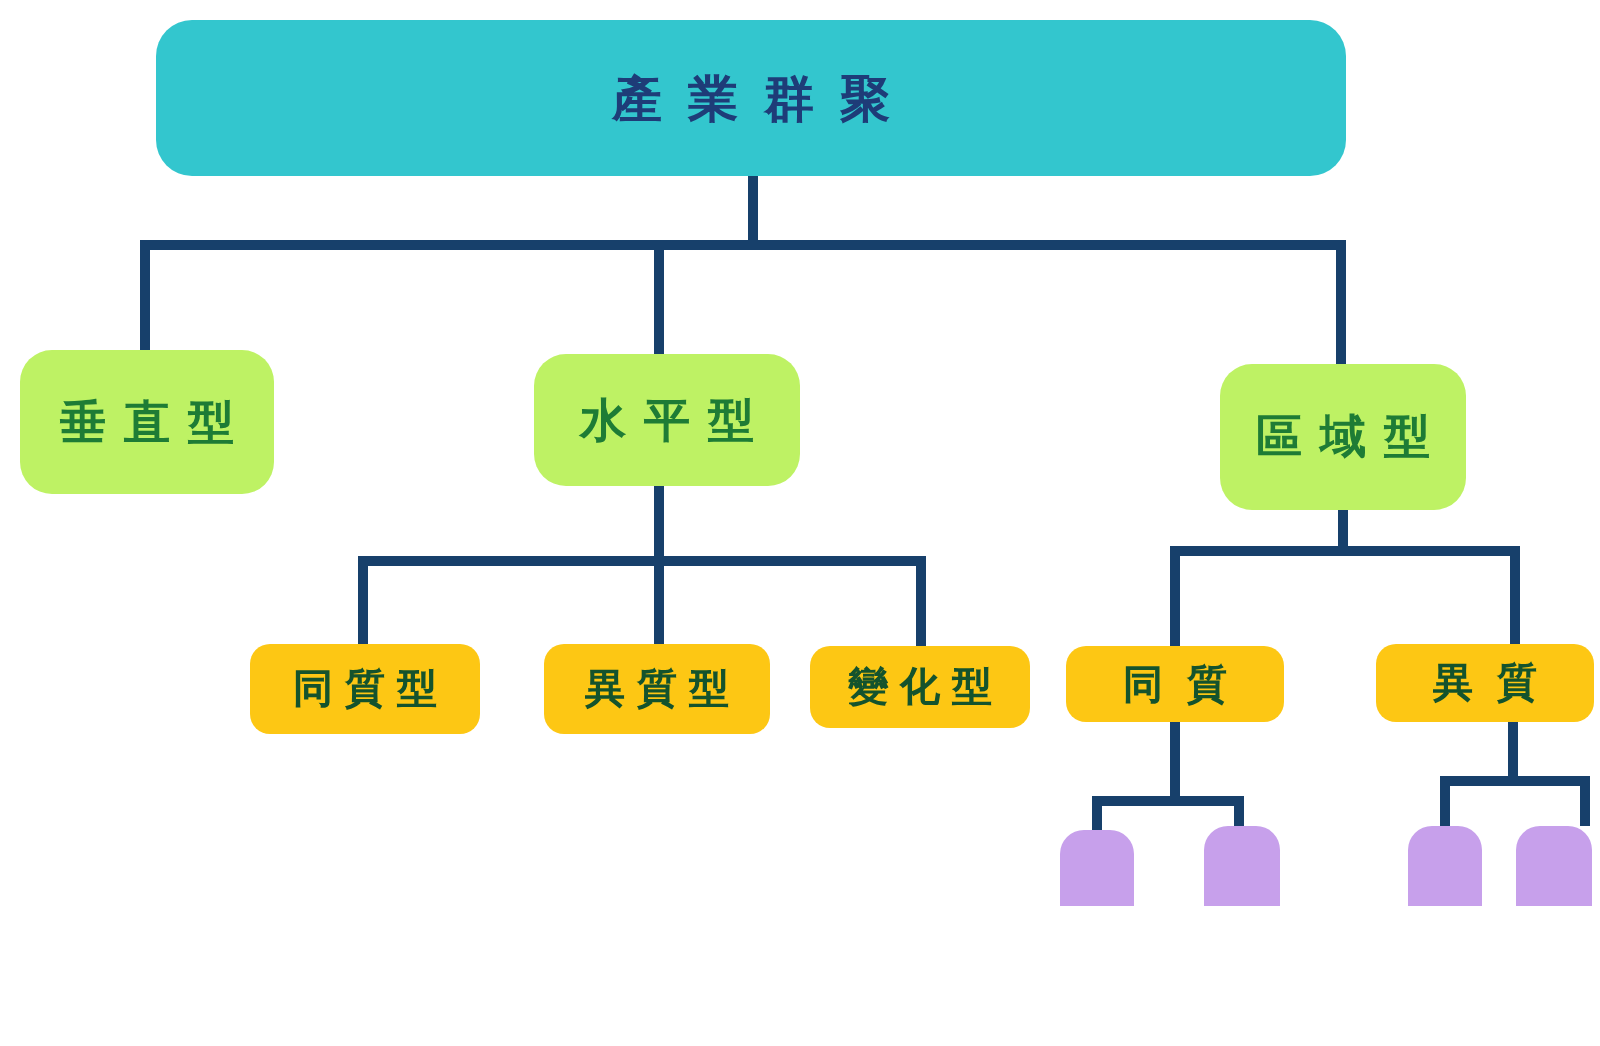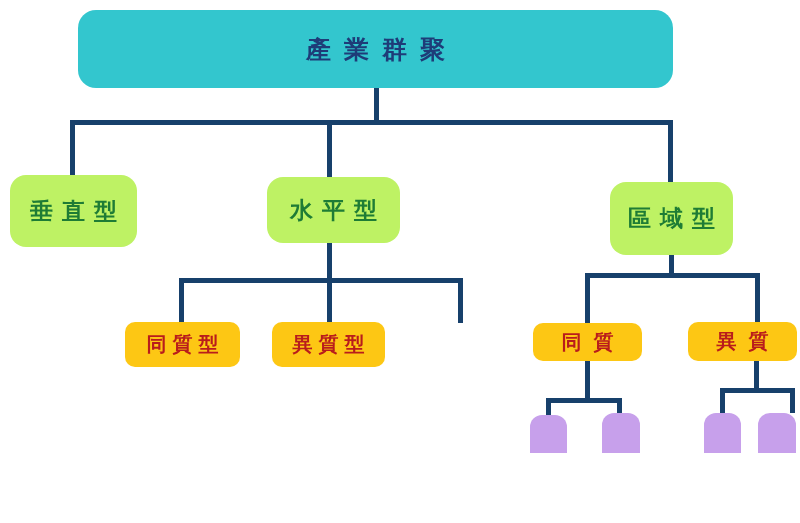--- a/index.html
+++ b/index.html
@@ -31,21 +31,21 @@
   .green-box {
     background: #bef264;
     color: #1e7c35;
     border-radius: 16px;
     font-size: 23px;
     letter-spacing: 9px;
     text-indent: 9px;
   }
   .yellow-box {
     background: #fdc714;
-    color: #b91c1c;
+    color: #14532d;
     border-radius: 10px;
     font-size: 20px;
     letter-spacing: 6px;
     text-indent: 6px;
   }
   .yellow-box.two-char {
     letter-spacing: 12px;
     text-indent: 12px;
     text-align: center;
   }
@@ -99,20 +99,23 @@
   <div class="vline" style="left:179px; top:278px; width:5px; height:45px;"></div>
   <div class="vline" style="left:327px; top:278px; width:5px; height:45px;"></div>
   <div class="vline" style="left:458px; top:278px; width:5px; height:45px;"></div>
 
   <div class="box yellow-box" style="left:125px; top:322px; width:115px; height:45px;">
     <span>同質型</span>
   </div>
   <div class="box yellow-box" style="left:272px; top:322px; width:113px; height:45px;align-items:center;">
     <span>異質型</span>
   </div>
+  <div class="box yellow-box" style="left:405px; top:323px; width:110px; height:41px;">
+    <span>變化型</span>
+  </div>
 
   <div class="vline" style="left:669px; top:255px; width:5px; height:23px;"></div>
   <div class="hline" style="left:585px; top:273px; width:175px; height:5px;"></div>
   <div class="vline" style="left:585px; top:273px; width:5px; height:50px;"></div>
   <div class="vline" style="left:755px; top:273px; width:5px; height:49px;"></div>
 
   <div class="box yellow-box two-char" style="left:533px; top:323px; width:109px; height:38px;">
     <span>同質</span>
   </div>
   <div class="box yellow-box two-char" style="left:688px; top:322px; width:109px; height:39px;">

